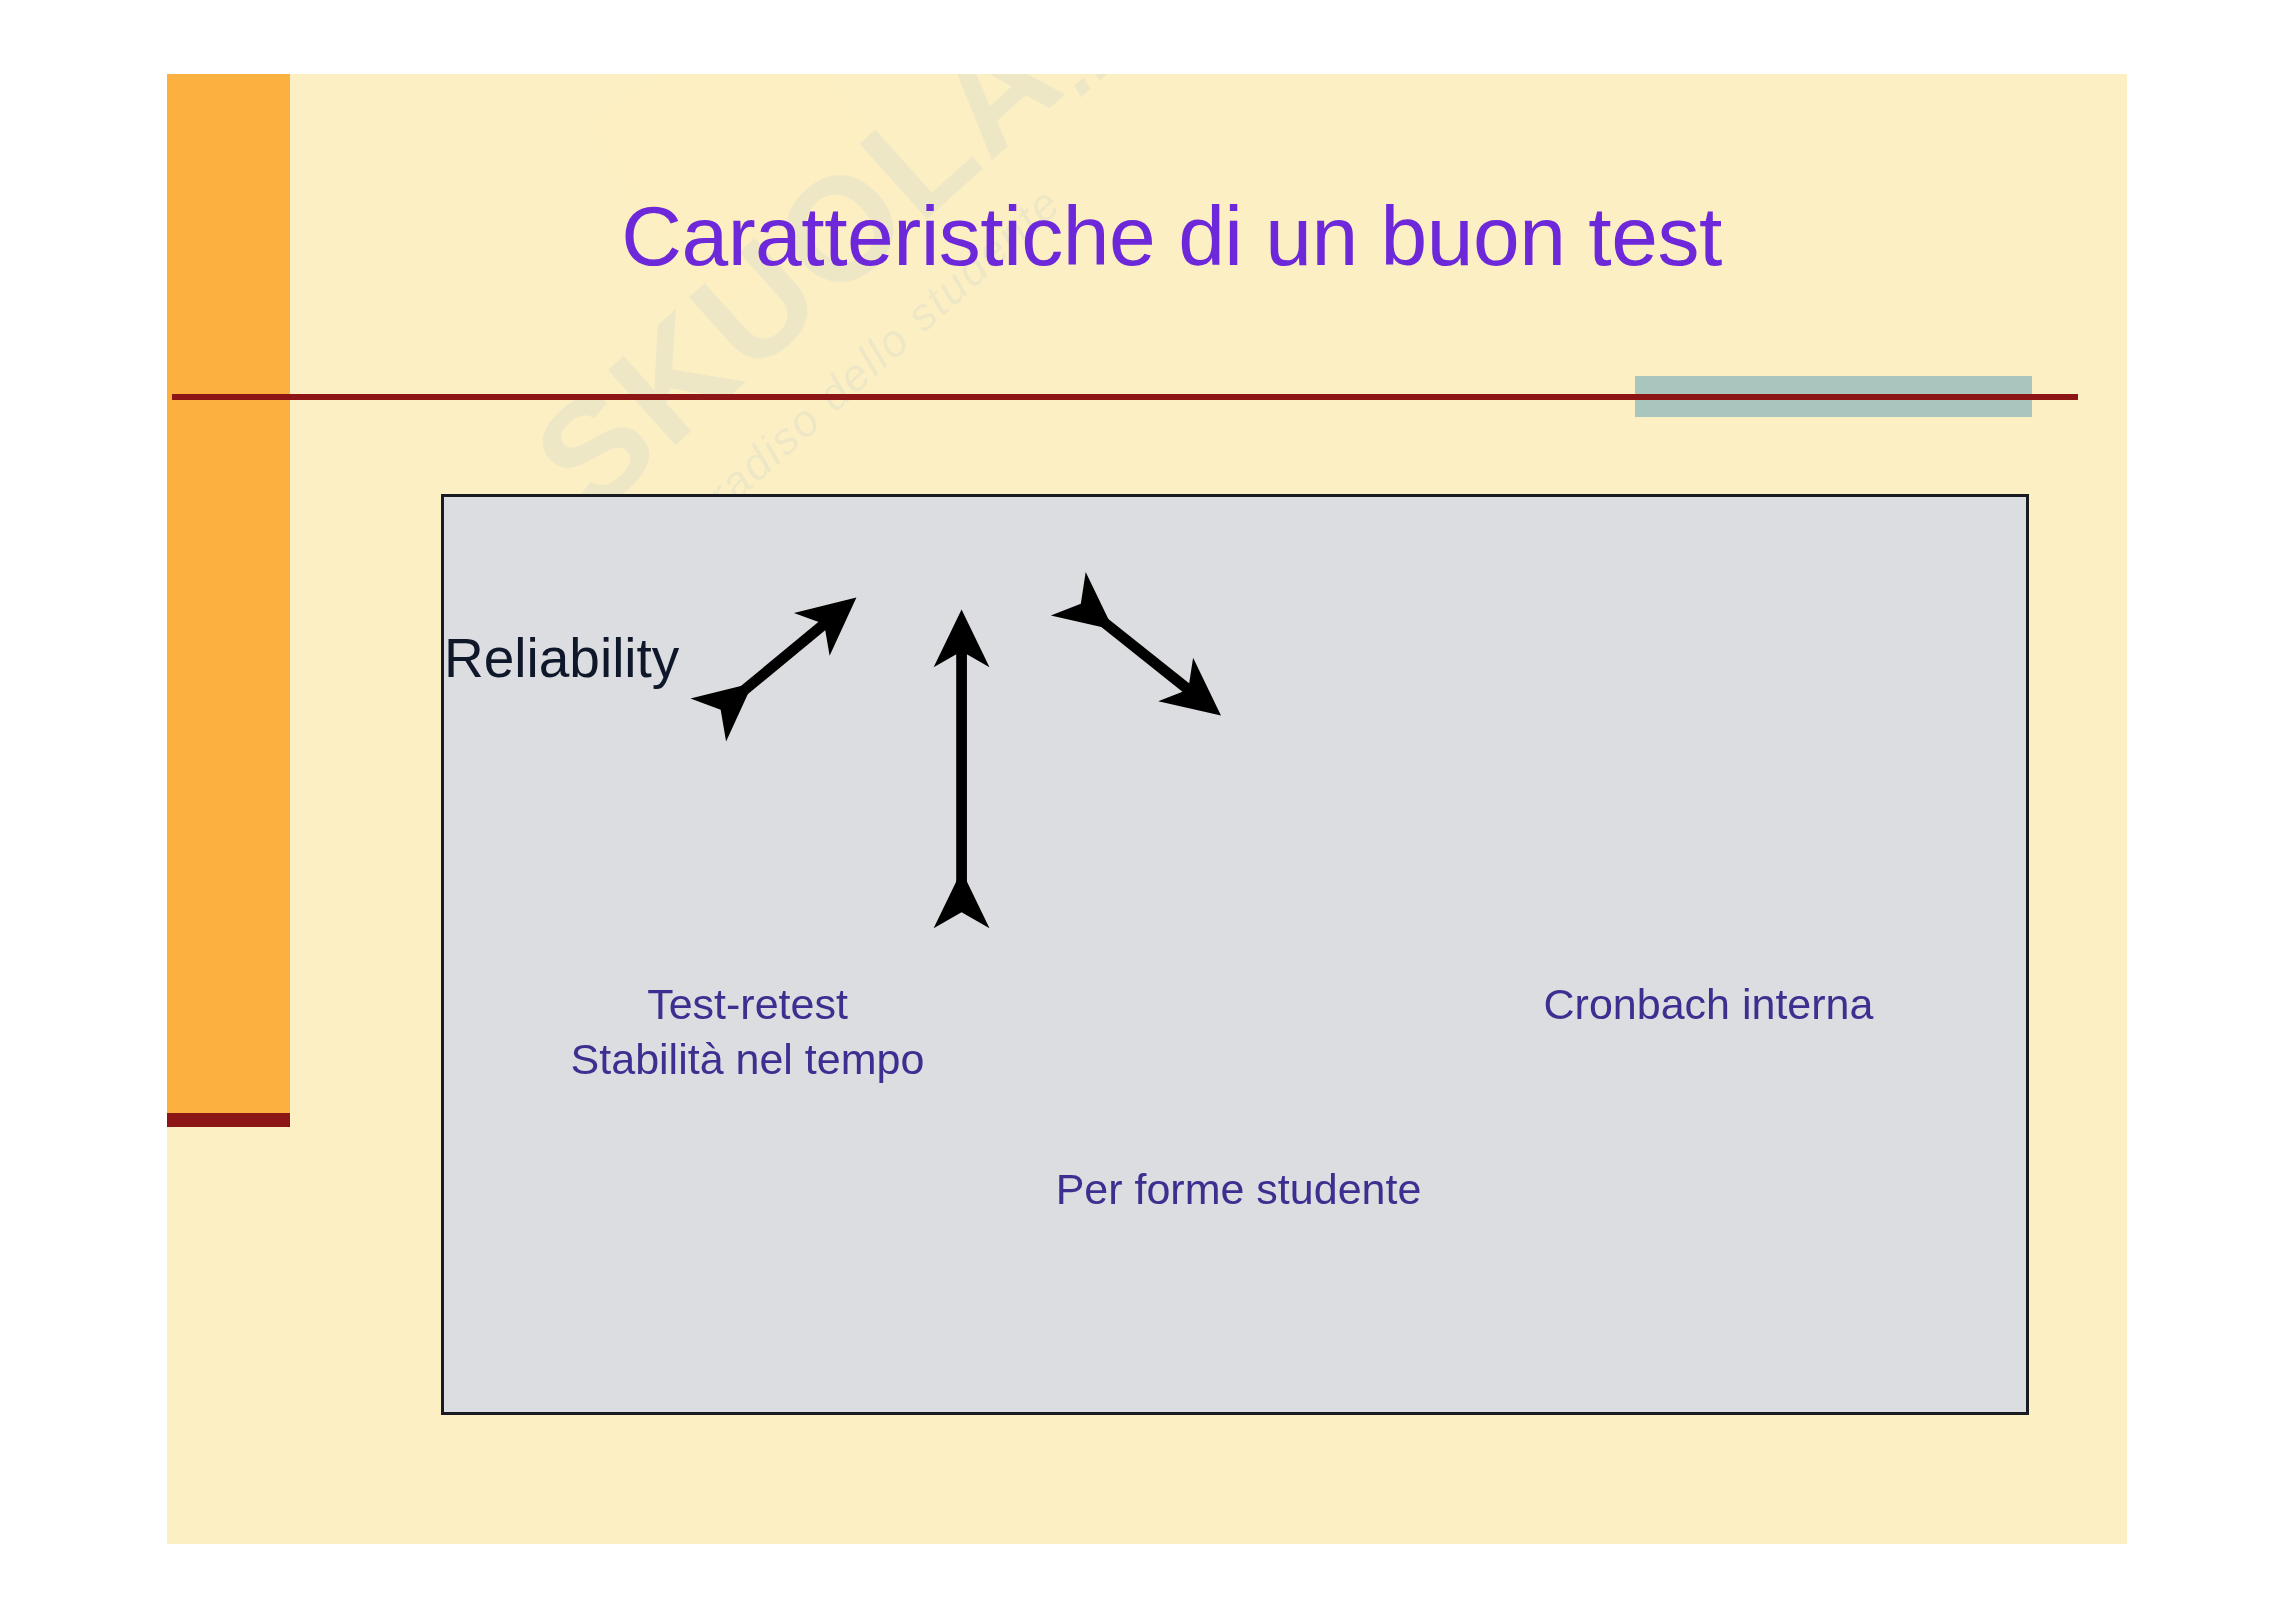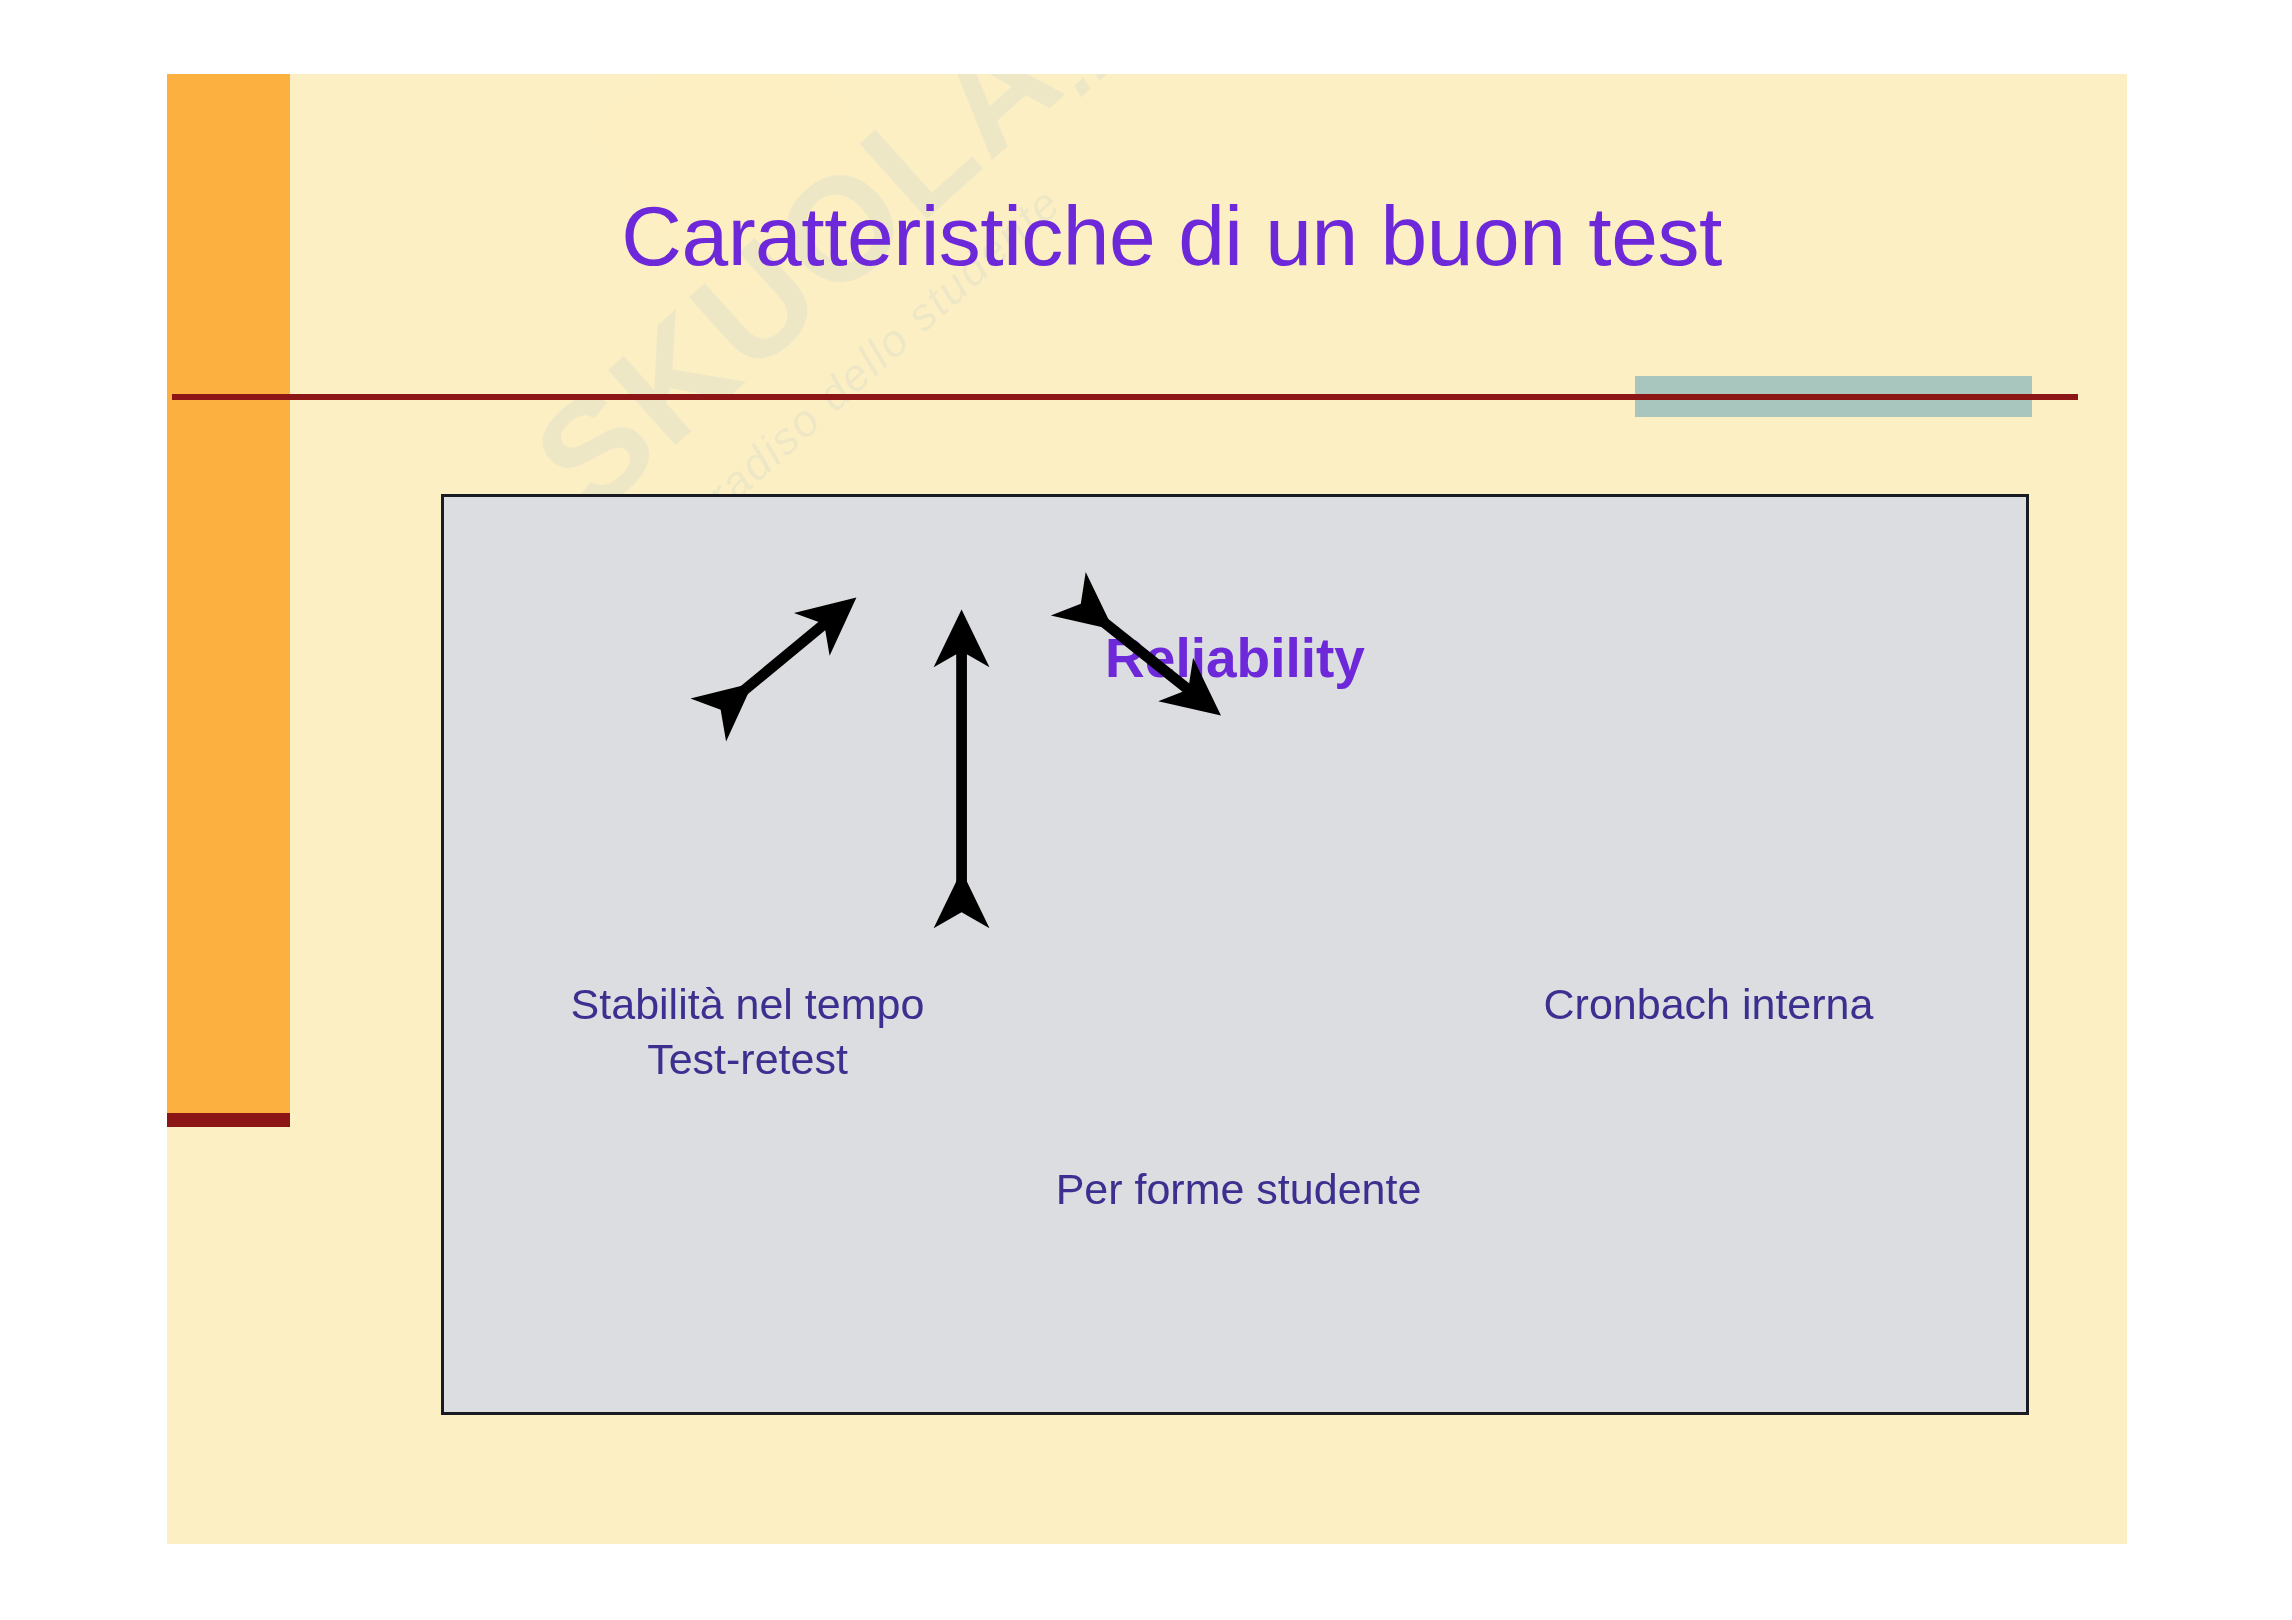--- a/index.html
+++ b/index.html
@@ -98,24 +98,24 @@
     color: #c24b32;
     font-size: 53px;
     font-weight: bold;
     letter-spacing: 0.5px;
   }
   .heading-sub {
     position: absolute;
     left: 0;
     top: 129px;
     width: 100%;
-    text-align: center;
-    color: #6d28d9;
+    text-align: left;
+    color: #0f172a;
     font-size: 55px;
-    font-weight: bold;
+    font-weight: normal;
   }
 
   
   .leaf {
     position: absolute;
     color: #3b2f90;
     font-size: 43px;
     line-height: 1.28;
     text-align: center;
     white-space: nowrap;
@@ -211,22 +211,22 @@
       </defs>
 
       <line x1="296" y1="208" x2="402" y2="120" stroke="#000000" stroke-width="11" marker-start="url(#ah)" marker-end="url(#ah)"></line>
 
       <line x1="530" y1="410" x2="530" y2="142" stroke="#000000" stroke-width="11" marker-start="url(#ah)" marker-end="url(#ah)"></line>
 
       <line x1="665" y1="120" x2="775" y2="208" stroke="#000000" stroke-width="11" marker-start="url(#ah)" marker-end="url(#ah)"></line>
     </svg>
 
     <div class="leaf" id="leaf-left">
+      <div>Test-retest</div>
       <div>Stabilità nel tempo</div>
-      <div>Test-retest</div>
     </div>
 
     <div class="leaf" id="leaf-right">
       <div>Cronbach interna</div>
     </div>
 
     <div class="leaf" id="leaf-bottom">
       <div>Per forme studente</div>
     </div>
 

